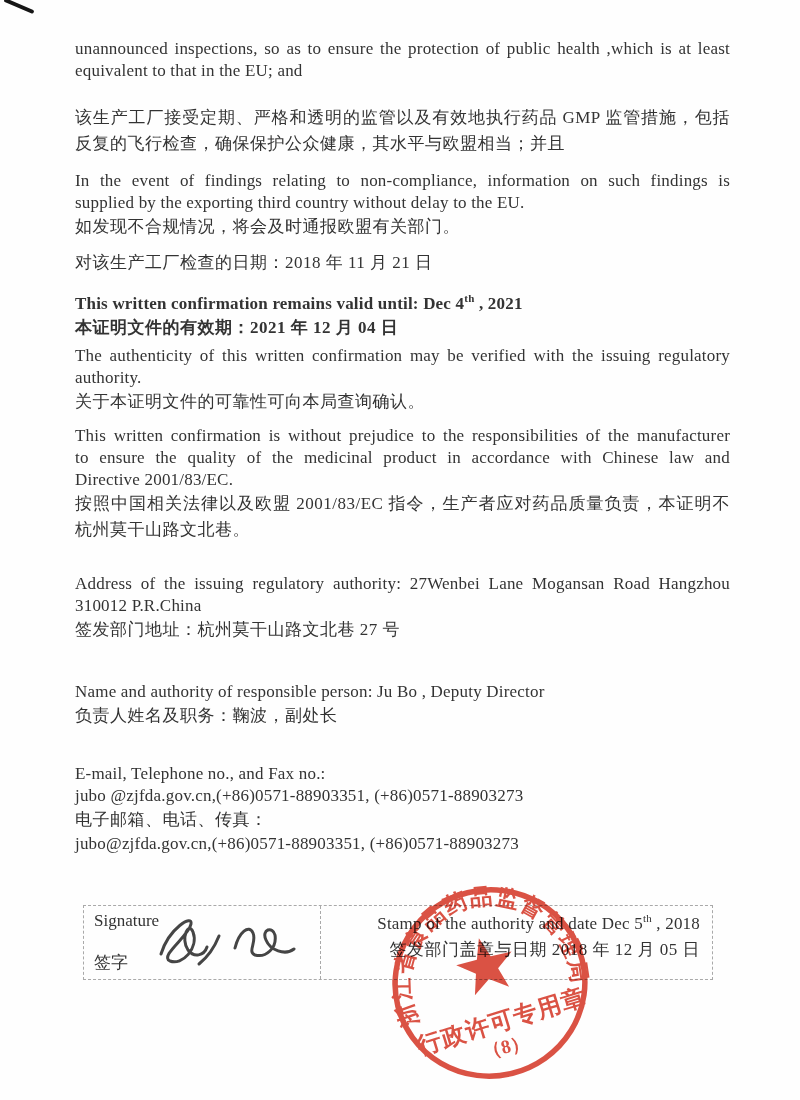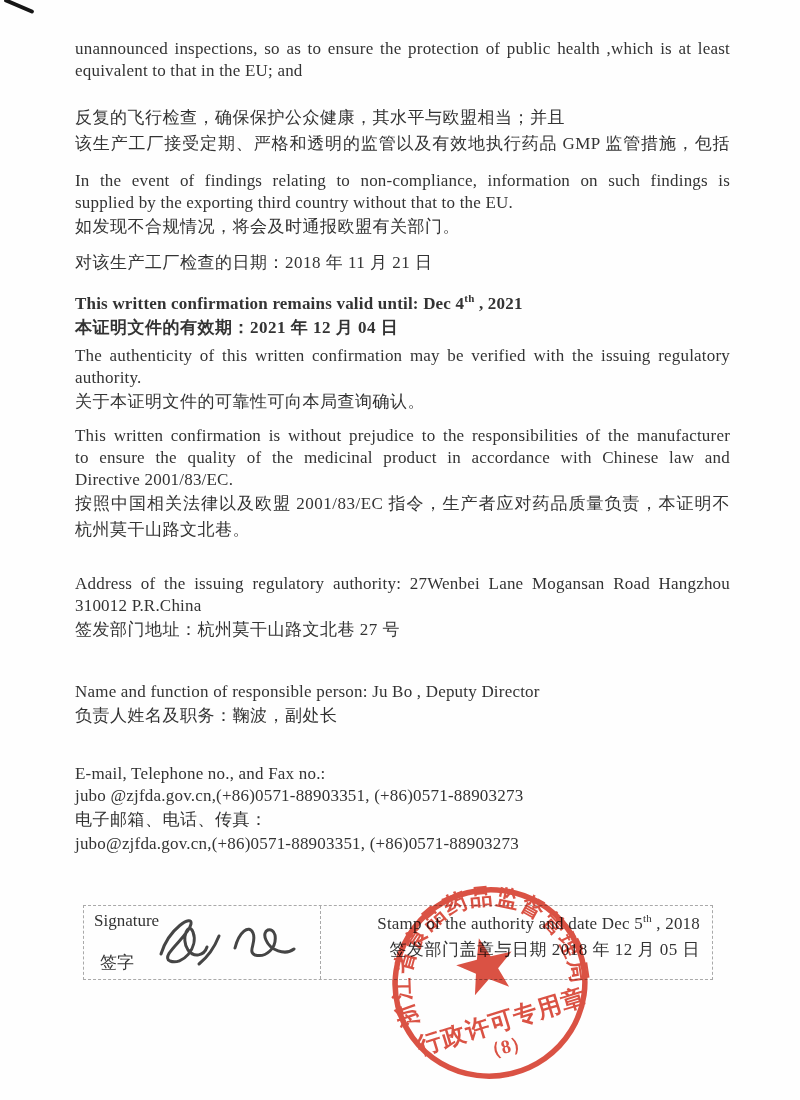--- a/index.html
+++ b/index.html
@@ -46,21 +46,21 @@
     border-right:1px dashed #a9a9a9;
     padding:5px 10px;
   }
   .cell-right {
     flex:1;
     padding:5px 12px;
   }
   .cell-right .line { line-height:26px;text-align:right; }
   .sig-label-top { font-size:17px; }
   .sig-label-bottom {
-    position:absolute; left:16px; bottom:5px;
+    position:absolute; left:10px; bottom:5px;
     font-size:17px;
   }
   .sig-scribble {
     position:absolute; left:55px; top:0;
   }
 
   .corner-mark {
     position:absolute;
     left:3px; top:4px;
     width:32px; height:4px;
@@ -88,27 +88,27 @@
 <div class="corner-mark"></div>
 
 <div class="doc">
 
   <div class="para">
     <div class="line j">unannounced inspections, so as to ensure the protection of public health ,which is at least</div>
     <div class="line">equivalent to that in the EU; and</div>
   </div>
 
   <div class="para m-p2">
+    <div class="line zh j">该生产工厂接受定期、严格和透明的监管以及有效地执行药品 GMP 监管措施，包括</div>
     <div class="line zh">反复的飞行检查，确保保护公众健康，其水平与欧盟相当；并且</div>
-    <div class="line zh j">该生产工厂接受定期、严格和透明的监管以及有效地执行药品 GMP 监管措施，包括</div>
   </div>
 
   <div class="para m-p3">
     <div class="line j">In the event of findings relating to non-compliance, information on such findings is</div>
-    <div class="line">supplied by the exporting third country without that to the EU.</div>
+    <div class="line">supplied by the exporting third country without delay to the EU.</div>
     <div class="line zh">如发现不合规情况，将会及时通报欧盟有关部门。</div>
   </div>
 
   <div class="para m-p4">
     <div class="line zh">对该生产工厂检查的日期：2018 年 11 月 21 日</div>
   </div>
 
   <div class="para m-p5">
     <div class="line"><span>This written confirmation remains valid until: Dec 4</span><sup>th</sup><span> , 2021</span></div>
     <div class="line zh">本证明文件的有效期：2021 年 12 月 04 日</div>
@@ -128,21 +128,21 @@
     <div class="line zh">杭州莫干山路文北巷。</div>
   </div>
 
   <div class="para m-p8">
     <div class="line j">Address of the issuing regulatory authority: 27Wenbei Lane Mogansan Road Hangzhou</div>
     <div class="line">310012 P.R.China</div>
     <div class="line zh">签发部门地址：杭州莫干山路文北巷 27 号</div>
   </div>
 
   <div class="para m-p9">
-    <div class="line">Name and function of responsible person: Ju Bo , Deputy Director</div>
+    <div class="line">Name and authority of responsible person: Ju Bo , Deputy Director</div>
     <div class="line zh">负责人姓名及职务：鞠波，副处长</div>
   </div>
 
   <div class="para m-p10">
     <div class="line">E-mail, Telephone no., and Fax no.:</div>
     <div class="line">jubo @zjfda.gov.cn,(+86)0571-88903351, (+86)0571-88903273</div>
     <div class="line zh">电子邮箱、电话、传真：</div>
     <div class="line">jubo@zjfda.gov.cn,(+86)0571-88903351, (+86)0571-88903273</div>
   </div>
 

